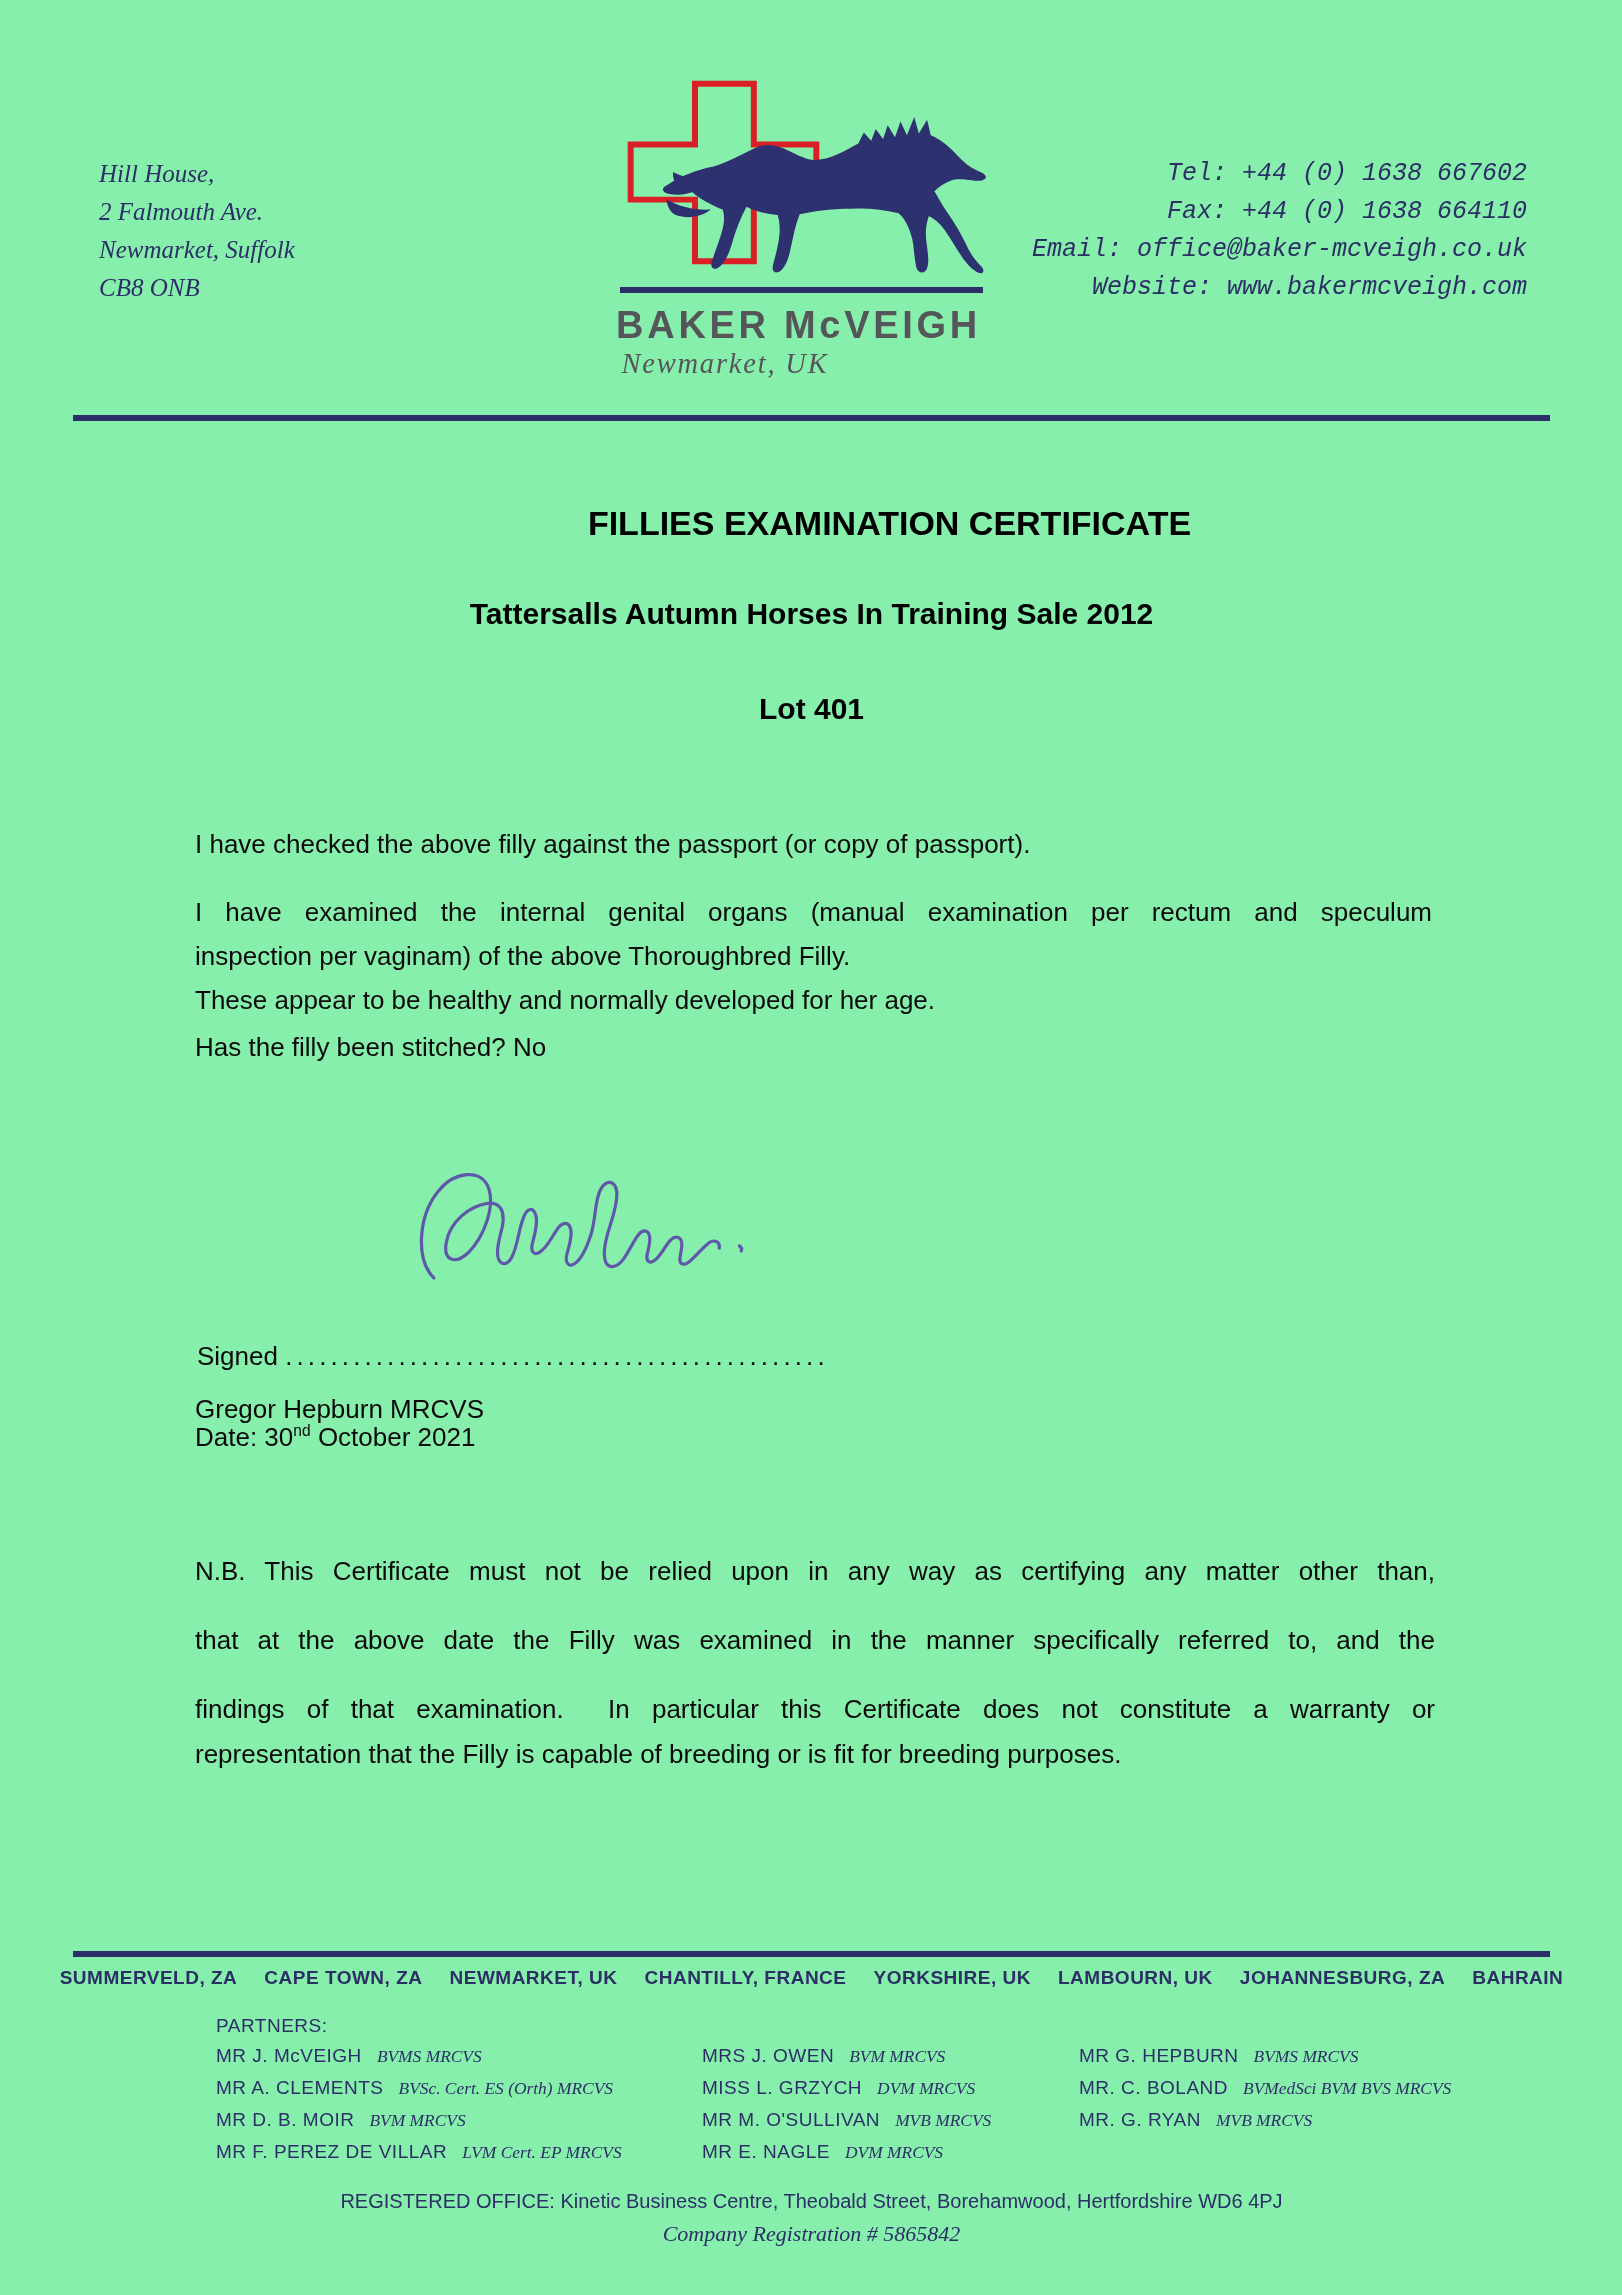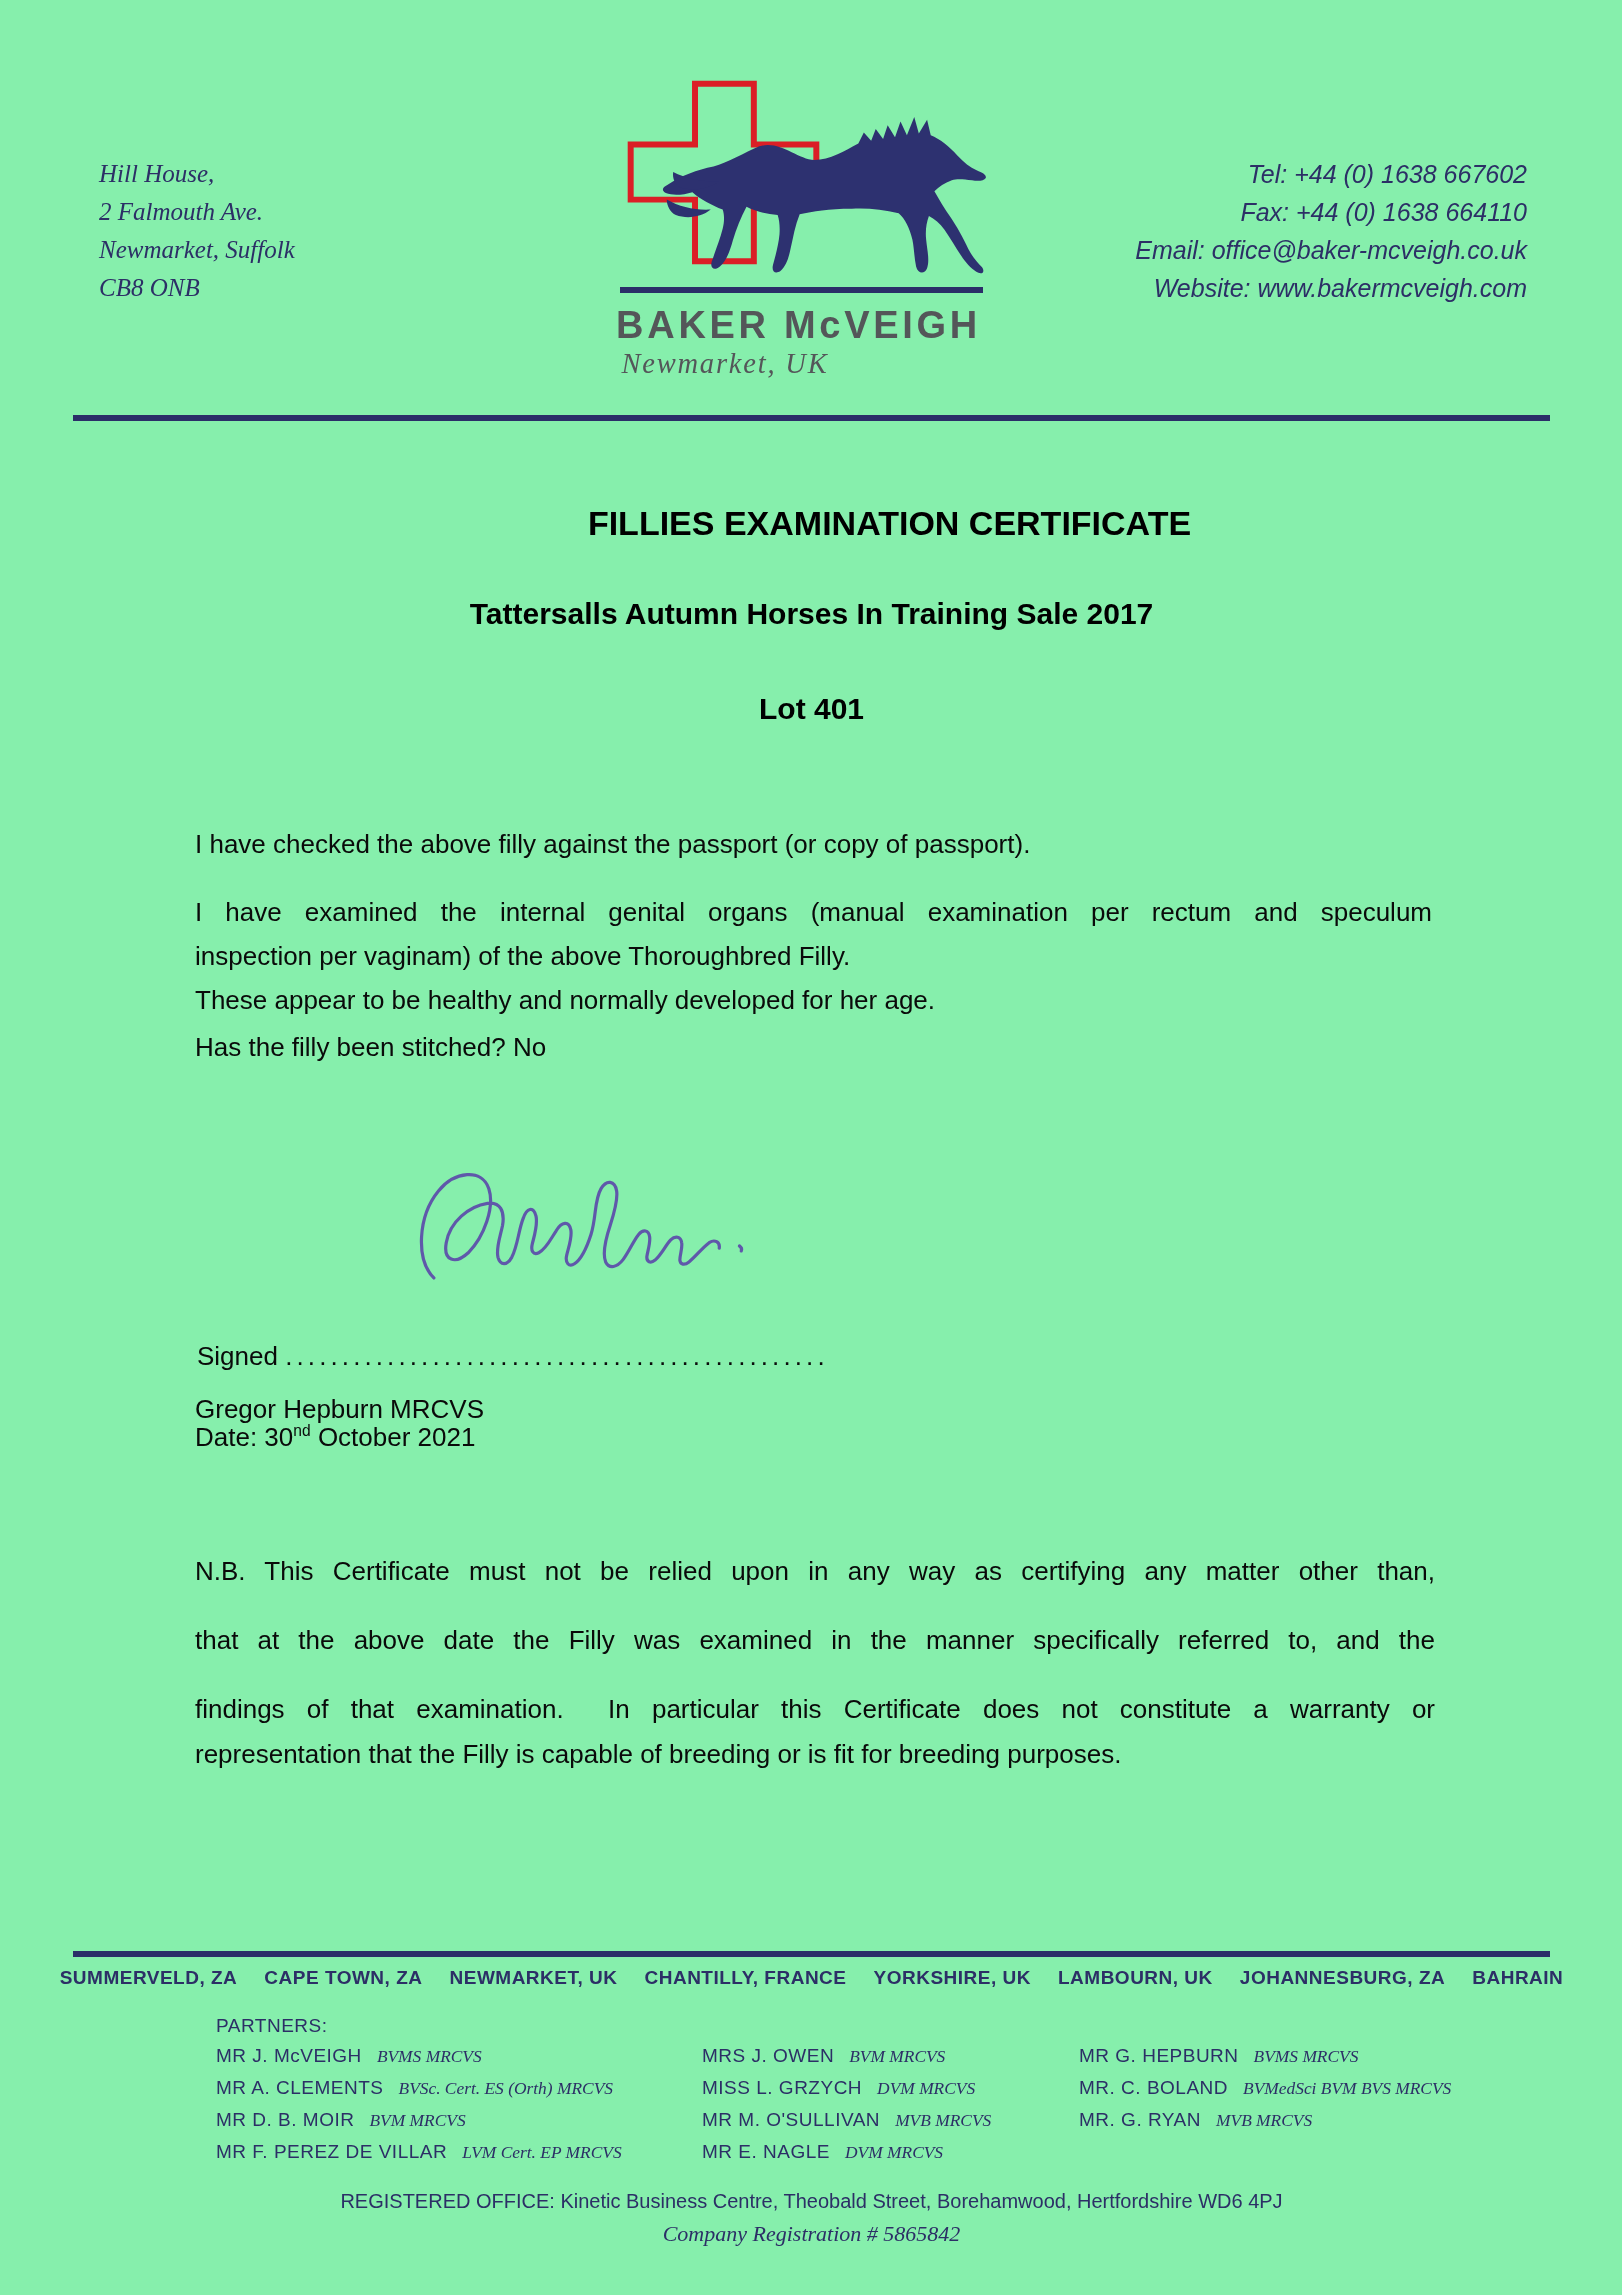--- a/index.html
+++ b/index.html
@@ -3,21 +3,21 @@
 <meta charset="utf-8">
 <style>
   html,body{margin:0;padding:0;background:#ffffff;}
   .page{position:relative;width:1623px;height:2295px;background:#86efac;overflow:hidden;
         font-family:"Liberation Sans",sans-serif;color:#0a0a0a;}
   .abs{position:absolute;}
 
   
   .addr{left:99px;top:155px;font-family:"Liberation Serif",serif;font-style:italic;
         font-size:25px;line-height:38px;color:#2c2f66;}
-  .contact{right:96px;top:155px;text-align:right;font-family:Liberation Sans, sans-serif;
+  .contact{right:96px;top:155px;text-align:right;font-family:Liberation Mono, monospace;
         font-style:italic;font-size:25px;line-height:38px;color:#2c2f66;}
   .logo{left:615px;top:78px;width:399px;height:321px;}
   .logo .cross{position:absolute;left:11.5px;top:2.3px;}
   .logo .horse{position:absolute;left:44px;top:39px;}
   .logo-rule{position:absolute;left:4.6px;top:209px;width:363px;height:6px;background:#2b2e68;}
   .wordmark{position:absolute;left:0px;top:226px;width:367px;text-align:center;
         font-size:38px;font-weight:bold;letter-spacing:3.7px;color:#545659;}
   .logoloc{position:absolute;left:6.4px;top:270px;font-family:"Liberation Serif",serif;
         font-style:italic;font-size:28.5px;letter-spacing:1.8px;color:#545659;}
   .rule-main{left:73px;top:415px;width:1477px;height:6px;background:#2b2e68;}
@@ -107,21 +107,21 @@
       </g>
     </svg>
     <div class="logo-rule"></div>
     <div class="wordmark">BAKER McVEIGH</div>
     <div class="logoloc">Newmarket, UK</div>
   </div>
 
   <div class="abs rule-main"></div>
 
   <div class="abs title">FILLIES EXAMINATION CERTIFICATE</div>
-  <div class="abs subline sub1">Tattersalls Autumn Horses In Training Sale 2017</div>
+  <div class="abs subline sub1">Tattersalls Autumn Horses In Training Sale 2012</div>
   <div class="abs subline sub3">Lot 401</div>
 
   <div class="abs bodytext">
     <div class="bodyline">I have checked the above filly against the passport (or copy of passport).</div>
     <div class="bodyline just">I have examined the internal genital organs (manual examination per rectum and speculum</div>
     <div class="bodyline">inspection per vaginam) of the above Thoroughbred Filly.</div>
     <div class="bodyline">These appear to be healthy and normally developed for her age.</div>
   </div>
   <div class="abs question">Has the filly been stitched? No</div>
 

